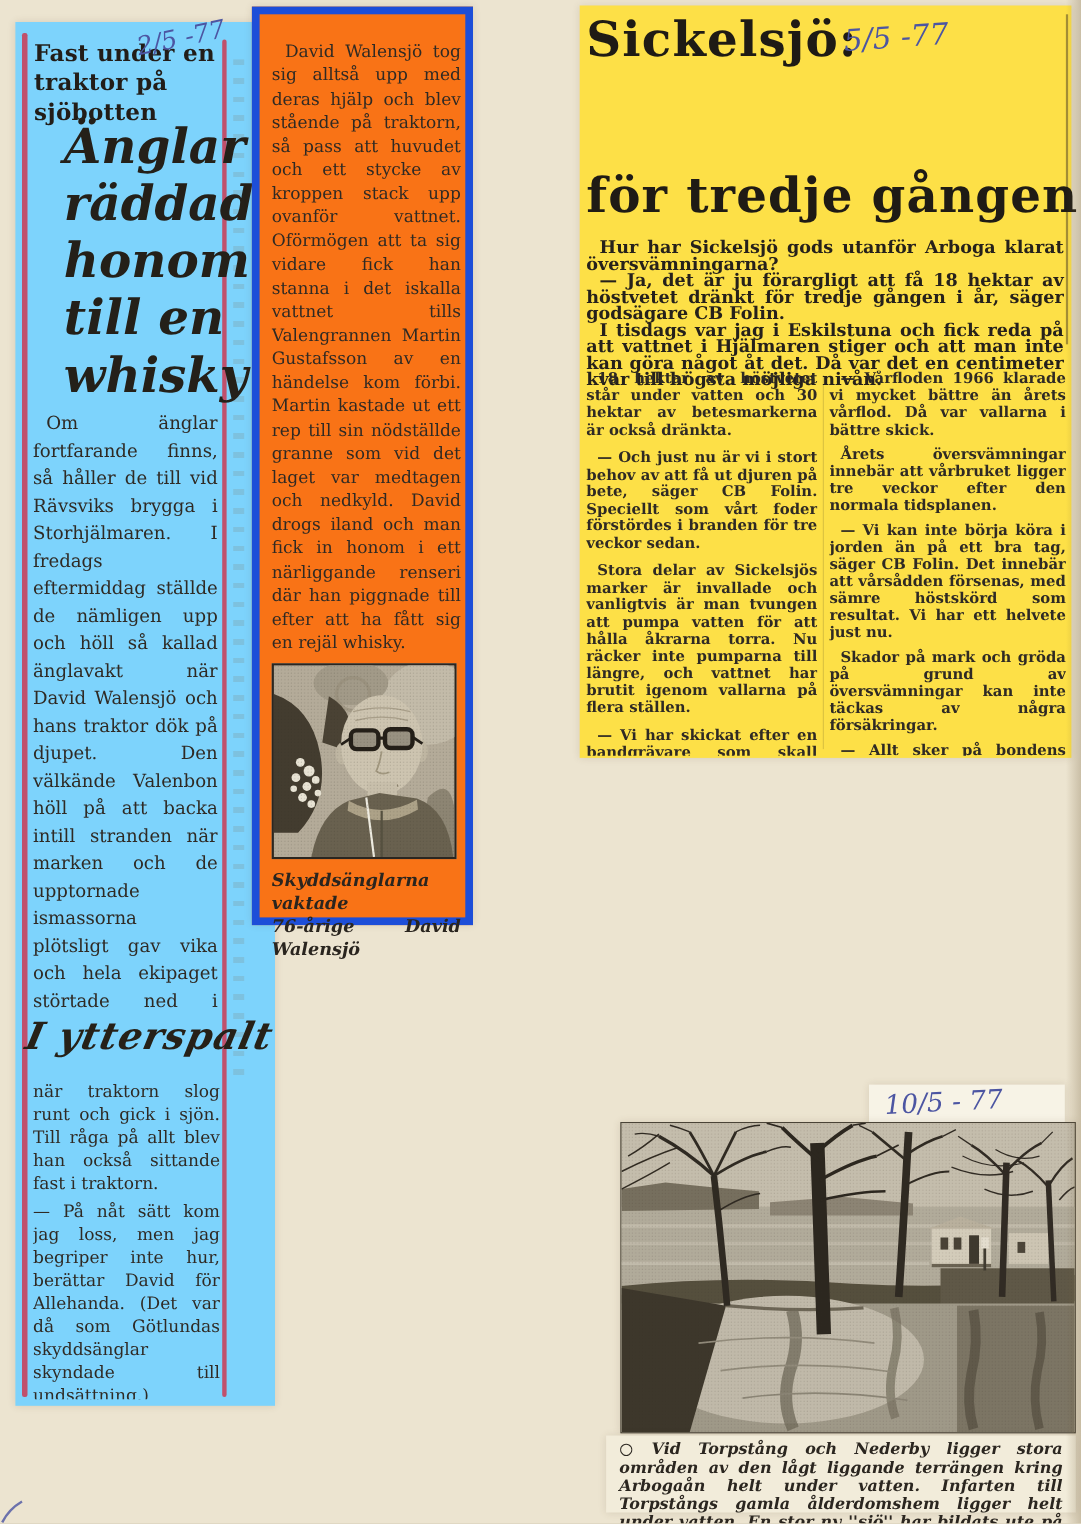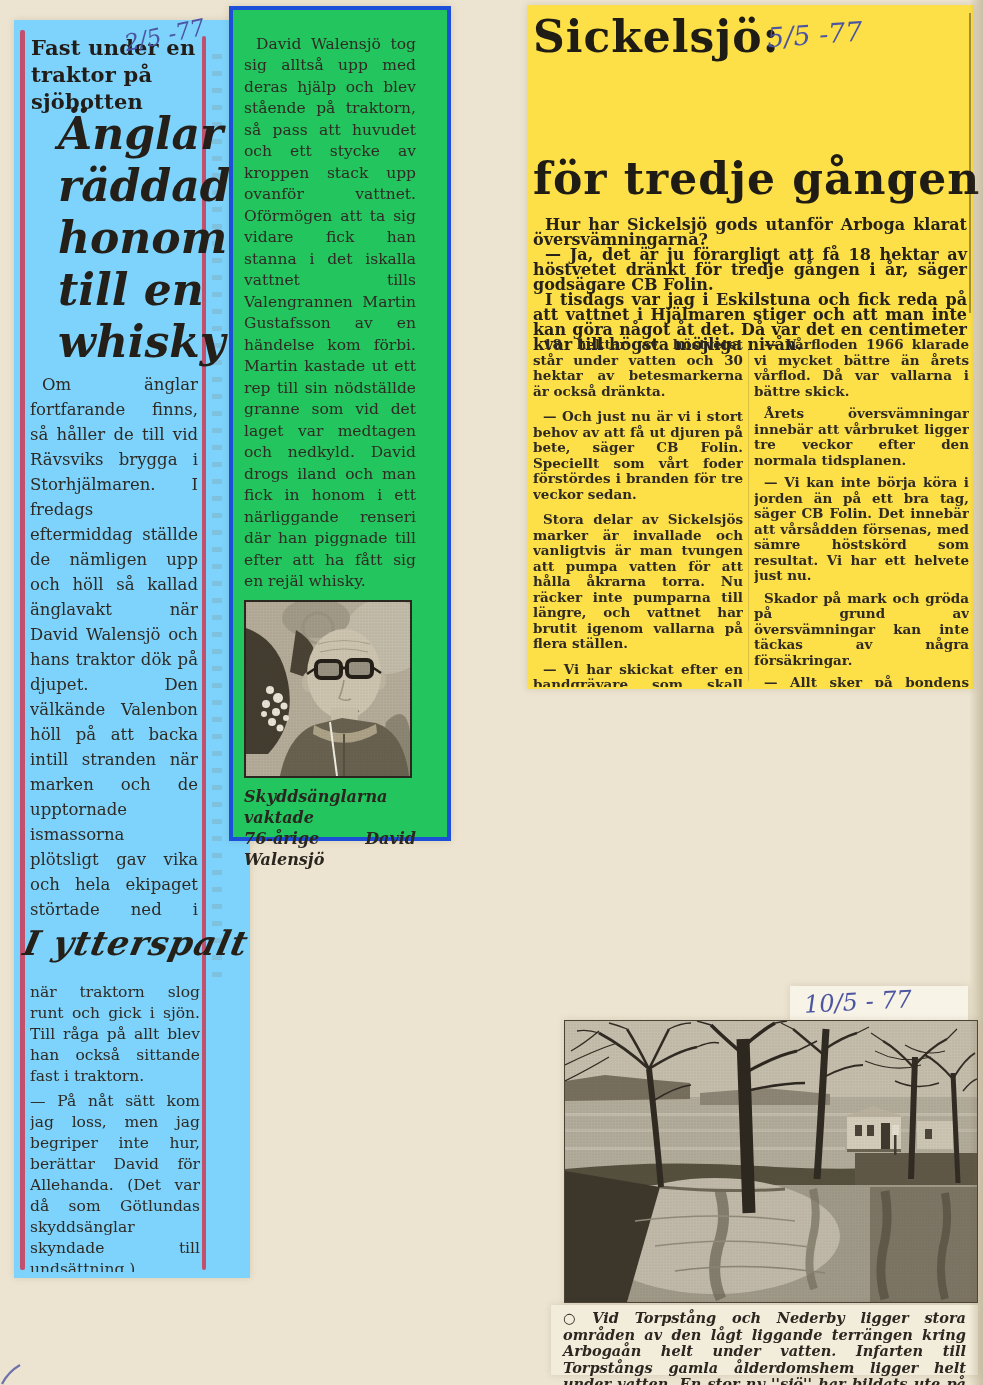--- a/index.html
+++ b/index.html
@@ -24,22 +24,22 @@
   .indent{text-indent:12px;}
   .ytterhead{position:absolute;left:10px;top:903px;font-size:34px;font-weight:700;font-style:italic;
          transform:skewX(-12deg);color:#262118;letter-spacing:1px;}
   .ybody{position:absolute;left:16px;top:958px;width:170px;height:294px;overflow:hidden;
          font-size:15.5px;line-height:21px;text-align:justify;}
   .ybody p{margin:4px 0 3px 0;}
   .ghost{position:absolute;left:198px;top:34px;width:10px;height:925px;opacity:.5;
          background:repeating-linear-gradient(180deg,rgba(125,110,85,.35) 0 5px,rgba(0,0,0,0) 5px 17px);}
 
   
-  .clip-mid{left:229px;top:6px;width:222px;height:835px;background:#22c55e;
-            border:4px solid #1d4ed8;box-sizing:border-box;}
+  .clip-mid{left:229px;top:6px;width:201px;height:835px;background:#f97316;
+            border:7px solid #1d4ed8;box-sizing:border-box;}
   .mbody{position:absolute;left:11px;top:8px;width:172px;height:578px;overflow:hidden;
          font-size:15.5px;line-height:21.5px;text-align:justify;}
   .photo-frame{position:absolute;left:11px;top:590px;width:168px;height:178px;
          border:2px solid #2b2620;box-sizing:border-box;background:#b6ad9c;}
   .mcap{position:absolute;left:11px;top:776px;width:172px;font-size:16px;font-weight:700;
          font-style:italic;line-height:21px;color:#2a251f;}
   .jline{text-align:justify;text-align-last:justify;}
 
   
   .clip-r{left:527px;top:5px;width:447px;height:684px;background:#fde047;}

